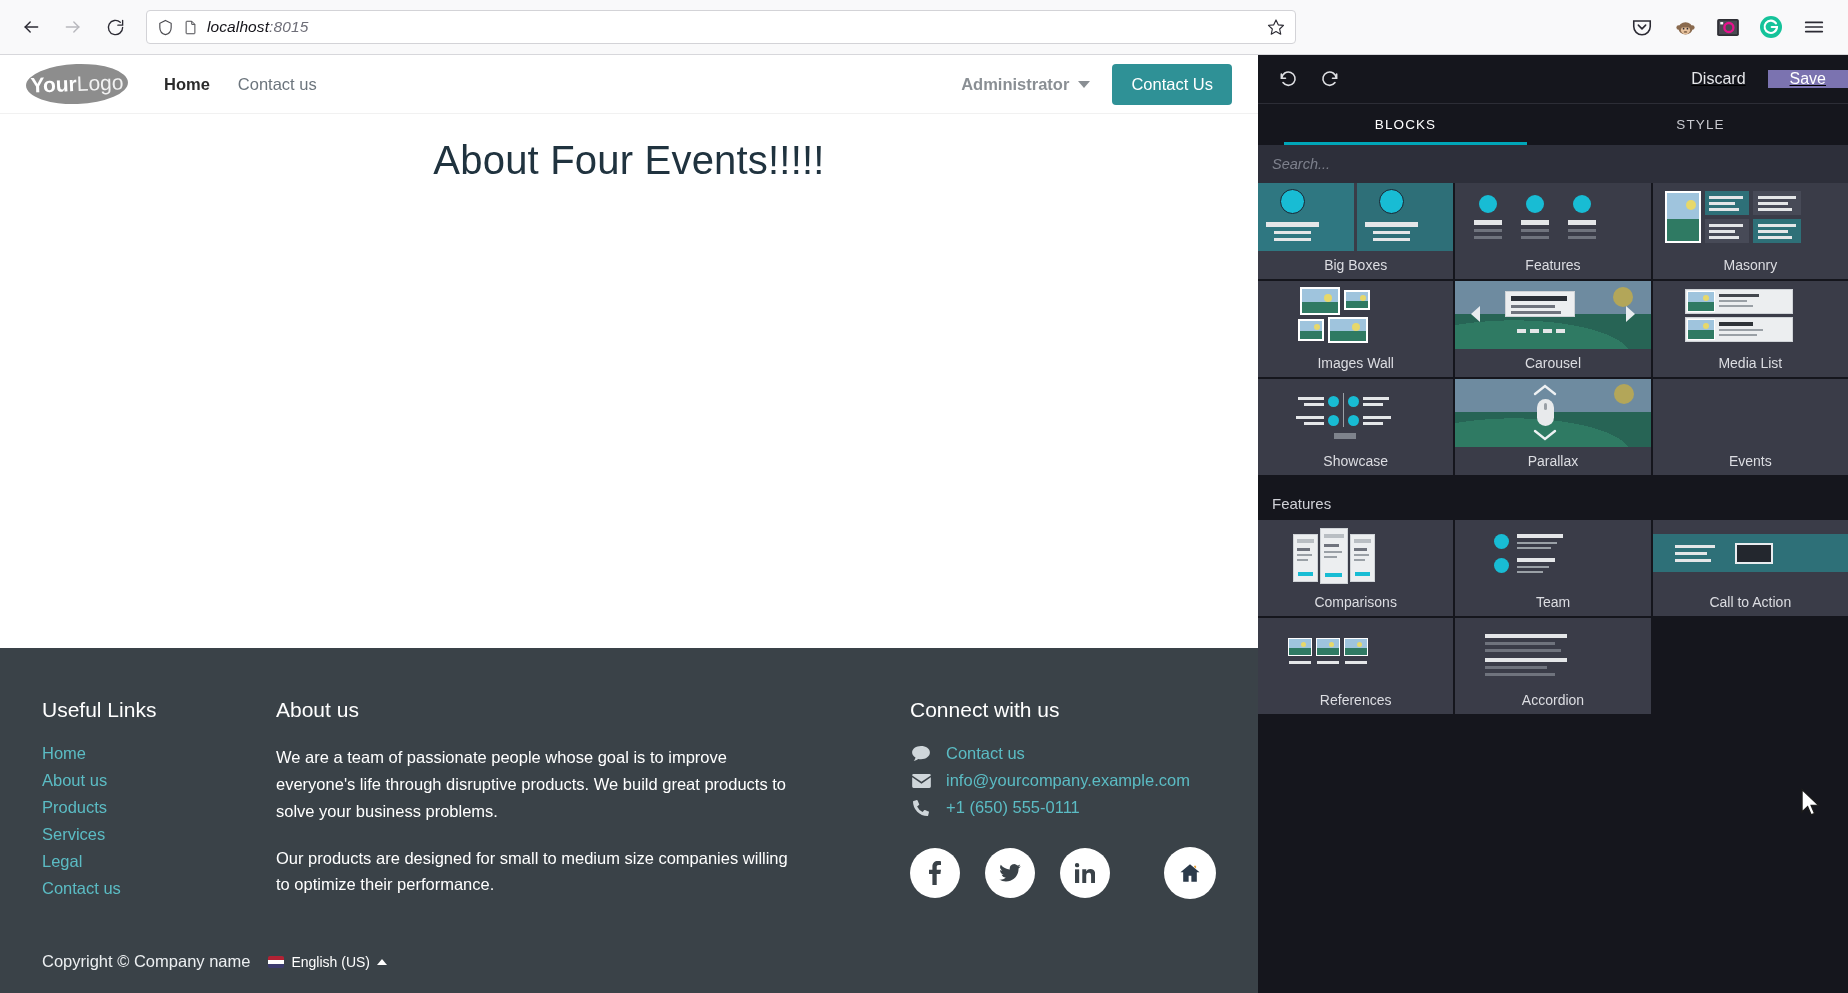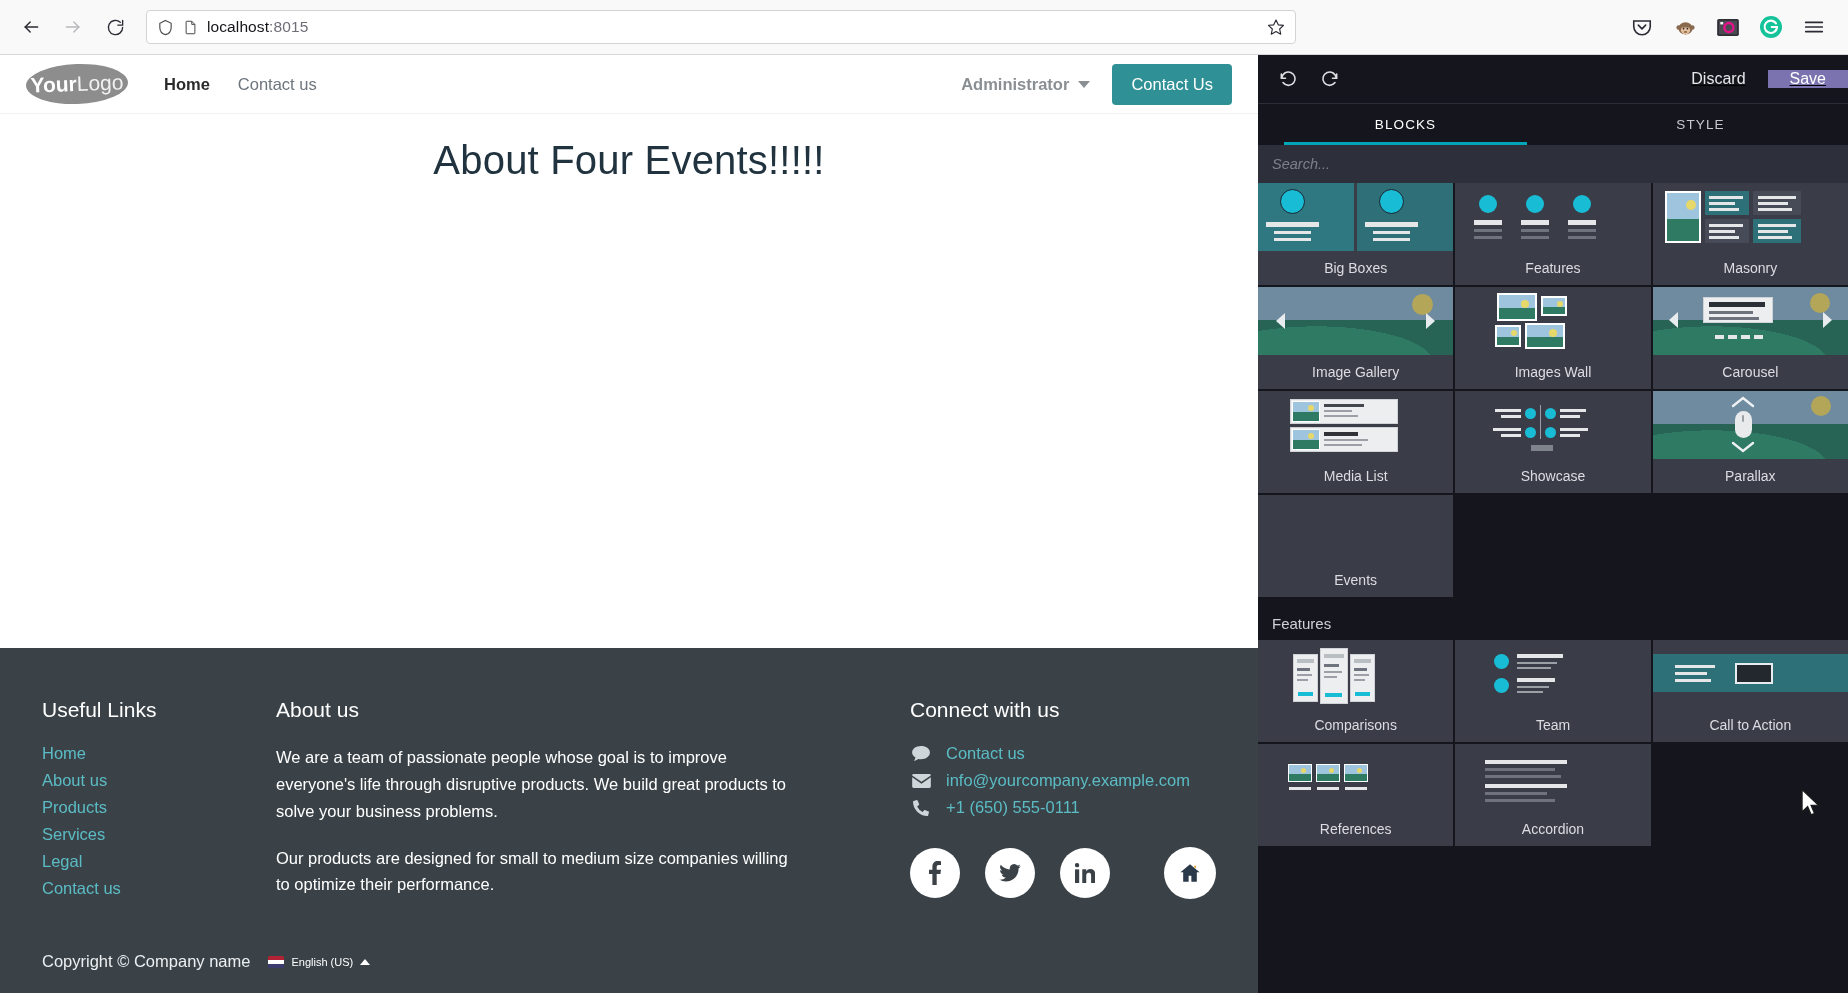--- a/index.html
+++ b/index.html
@@ -21,21 +21,21 @@
     display: flex; align-items: center; justify-content: center;
     color: #2b2a33;
   }
   .nav-btn.disabled { color: #b8b8bd; }
   .nav-btn svg { display: block; }
 
   .urlbar {
     flex: 0 0 1150px; margin-left: 14px;
     height: 34px; background: #fff; border: 1px solid #d3d3d7;
     border-radius: 4px; display: flex; align-items: center;
-    padding: 0 10px; gap: 9px;
+    padding: 0 10px; gap: 9px; font-style: italic;
   }
   .urlbar .shield, .urlbar .page-ico { color: #4a4a4f; display: flex; }
   .url-text { flex: 1; font-size: 15.5px; color: #15141a; letter-spacing: .1px; }
   .url-text .dim { color: #6e6e78; }
   .star { color: #2b2a33; display: flex; }
 
   .browser-right { margin-left: auto; display: flex; align-items: center; gap: 19px; padding-right: 8px; }
   .ext-icon { width: 24px; height: 24px; display: flex; align-items: center; justify-content: center; }
 
   
@@ -90,21 +90,21 @@
     display: flex; align-items: center; justify-content: center; color: #3a4248;
   }
   .home-badge {
     width: 52px; height: 52px; border-radius: 50%; background: #fff;
     display: flex; align-items: center; justify-content: center; margin-left: auto;
   }
   .copyrow {
     display: flex; align-items: center; gap: 18px;
     padding: 34px 0 22px; font-size: 16.5px; color: #eceff1;
   }
-  .lang { display: flex; align-items: center; gap: 7px; color: #fff; font-size: 11px; }
+  .lang { display: flex; align-items: center; gap: 7px; color: #fff; font-size: 14px; }
   .flag { width: 16px; height: 12px; border-radius: 2px; background: linear-gradient(180deg,#b22234 0 33%,#fff 33% 66%,#3c3b6e 66% 100%); }
   .lang-caret { width: 0; height: 0; border-left: 5px solid transparent; border-right: 5px solid transparent; border-bottom: 6px solid #fff; }
 
   
   .editor { width: 590px; background: #15161d; display: flex; flex-direction: column; }
   .ed-top { height: 48px; display: flex; align-items: center; background: #15161d; }
   .ed-undo { display: flex; align-items: center; gap: 22px; padding-left: 20px; color: #dfe0e4; }
   .ed-ico { cursor: pointer; display: flex; }
   .ed-actions { margin-left: auto; display: flex; align-items: center; height: 48px; text-decoration: underline; }
   .discard { display: flex; align-items: center; padding: 0 22px; color: #e6e7ea; font-size: 16px; cursor: pointer; }
@@ -130,21 +130,21 @@
     width: 100%; background: transparent; border: none; outline: none;
     color: #cfd0d6; font-size: 14.5px; font-style: italic;
     font-family: "Liberation Sans", sans-serif;
   }
   .ed-search input::placeholder { color: #7d808c; font-style: italic; }
 
   .ed-scroll { flex: 1; overflow: hidden; background: #15161d; }
   .bgrid { display: grid; grid-template-columns: repeat(3, 1fr); gap: 2px; }
   .bcell { background: #3a3c48; cursor: pointer; }
   .bthumb { height: 68px; position: relative; overflow: hidden; background: #3a3c48; }
-  .blabel { height: 34px; display: flex; align-items: center; justify-content: center; font-size: 14px; color: #dcdde2; }
+  .blabel { height: 28px; display: flex; align-items: center; justify-content: center; font-size: 14px; color: #dcdde2; }
   .sec-title { font-size: 15px; color: #cfd0d6; padding: 18px 14px 8px; }
   .th-half { position: absolute; top: 0; bottom: 0; width: 49.4%; background: #2f7781; }
   .circle { position: absolute; border-radius: 50%; background: #18bcd4; border: 1px solid #1b2430; }
   .bar { position: absolute; background: #e4e6e8; }
   .bar.d { background: #6f737d; }
   .sky { position: absolute; inset: 0; background: #6e8ba0; }
   .hill { position: absolute; bottom: 0; width: 100%; height: 52%;
           background: radial-gradient(ellipse at 30% 120%, #2f7a63 0 60%, #276455 60% 100%); }
   .sun { position: absolute; border-radius: 50%; background: #b3a659; }
   .arrow-l, .arrow-r { position: absolute; width: 0; height: 0; }
@@ -449,30 +449,20 @@
               <div class="bar" style="left:56px;top:47px;width:26px;height:3px;"></div>
               <div class="bar" style="left:56px;top:53px;width:30px;height:3px;"></div>
               <div style="position:absolute;left:100px;top:36px;width:48px;height:24px;background:#2e7078;"></div>
               <div class="bar" style="left:105px;top:41px;width:38px;height:3px;"></div>
               <div class="bar" style="left:105px;top:47px;width:30px;height:3px;"></div>
               <div class="bar" style="left:105px;top:53px;width:34px;height:3px;"></div>
             </div>
             <div class="blabel">Masonry</div>
           </div>
 
-          <div class="bcell">
-            <div class="bthumb">
-              <div class="sky"></div>
-                <div class="hill"></div>
-              <div class="sun" style="right:20px;top:7px;width:21px;height:21px;"></div>
-              <div class="arrow-l" style="left:18px;top:26px;"></div>
-              <div class="arrow-r" style="right:18px;top:26px;"></div>
-            </div>
-            <div class="blabel">Image Gallery</div>
-          </div>
 
           <div class="bcell">
             <div class="bthumb">
               <div class="photo" style="left:42px;top:6px;width:40px;height:28px;">
                   <div class="s" style="left:22px;top:5px;width:8px;height:8px;"></div>
                   <div class="g"></div>
                 </div>
               <div class="photo" style="left:86px;top:9px;width:26px;height:20px;">
                   <div class="s" style="left:14px;top:3px;width:6px;height:6px;"></div>
                   <div class="g"></div>

